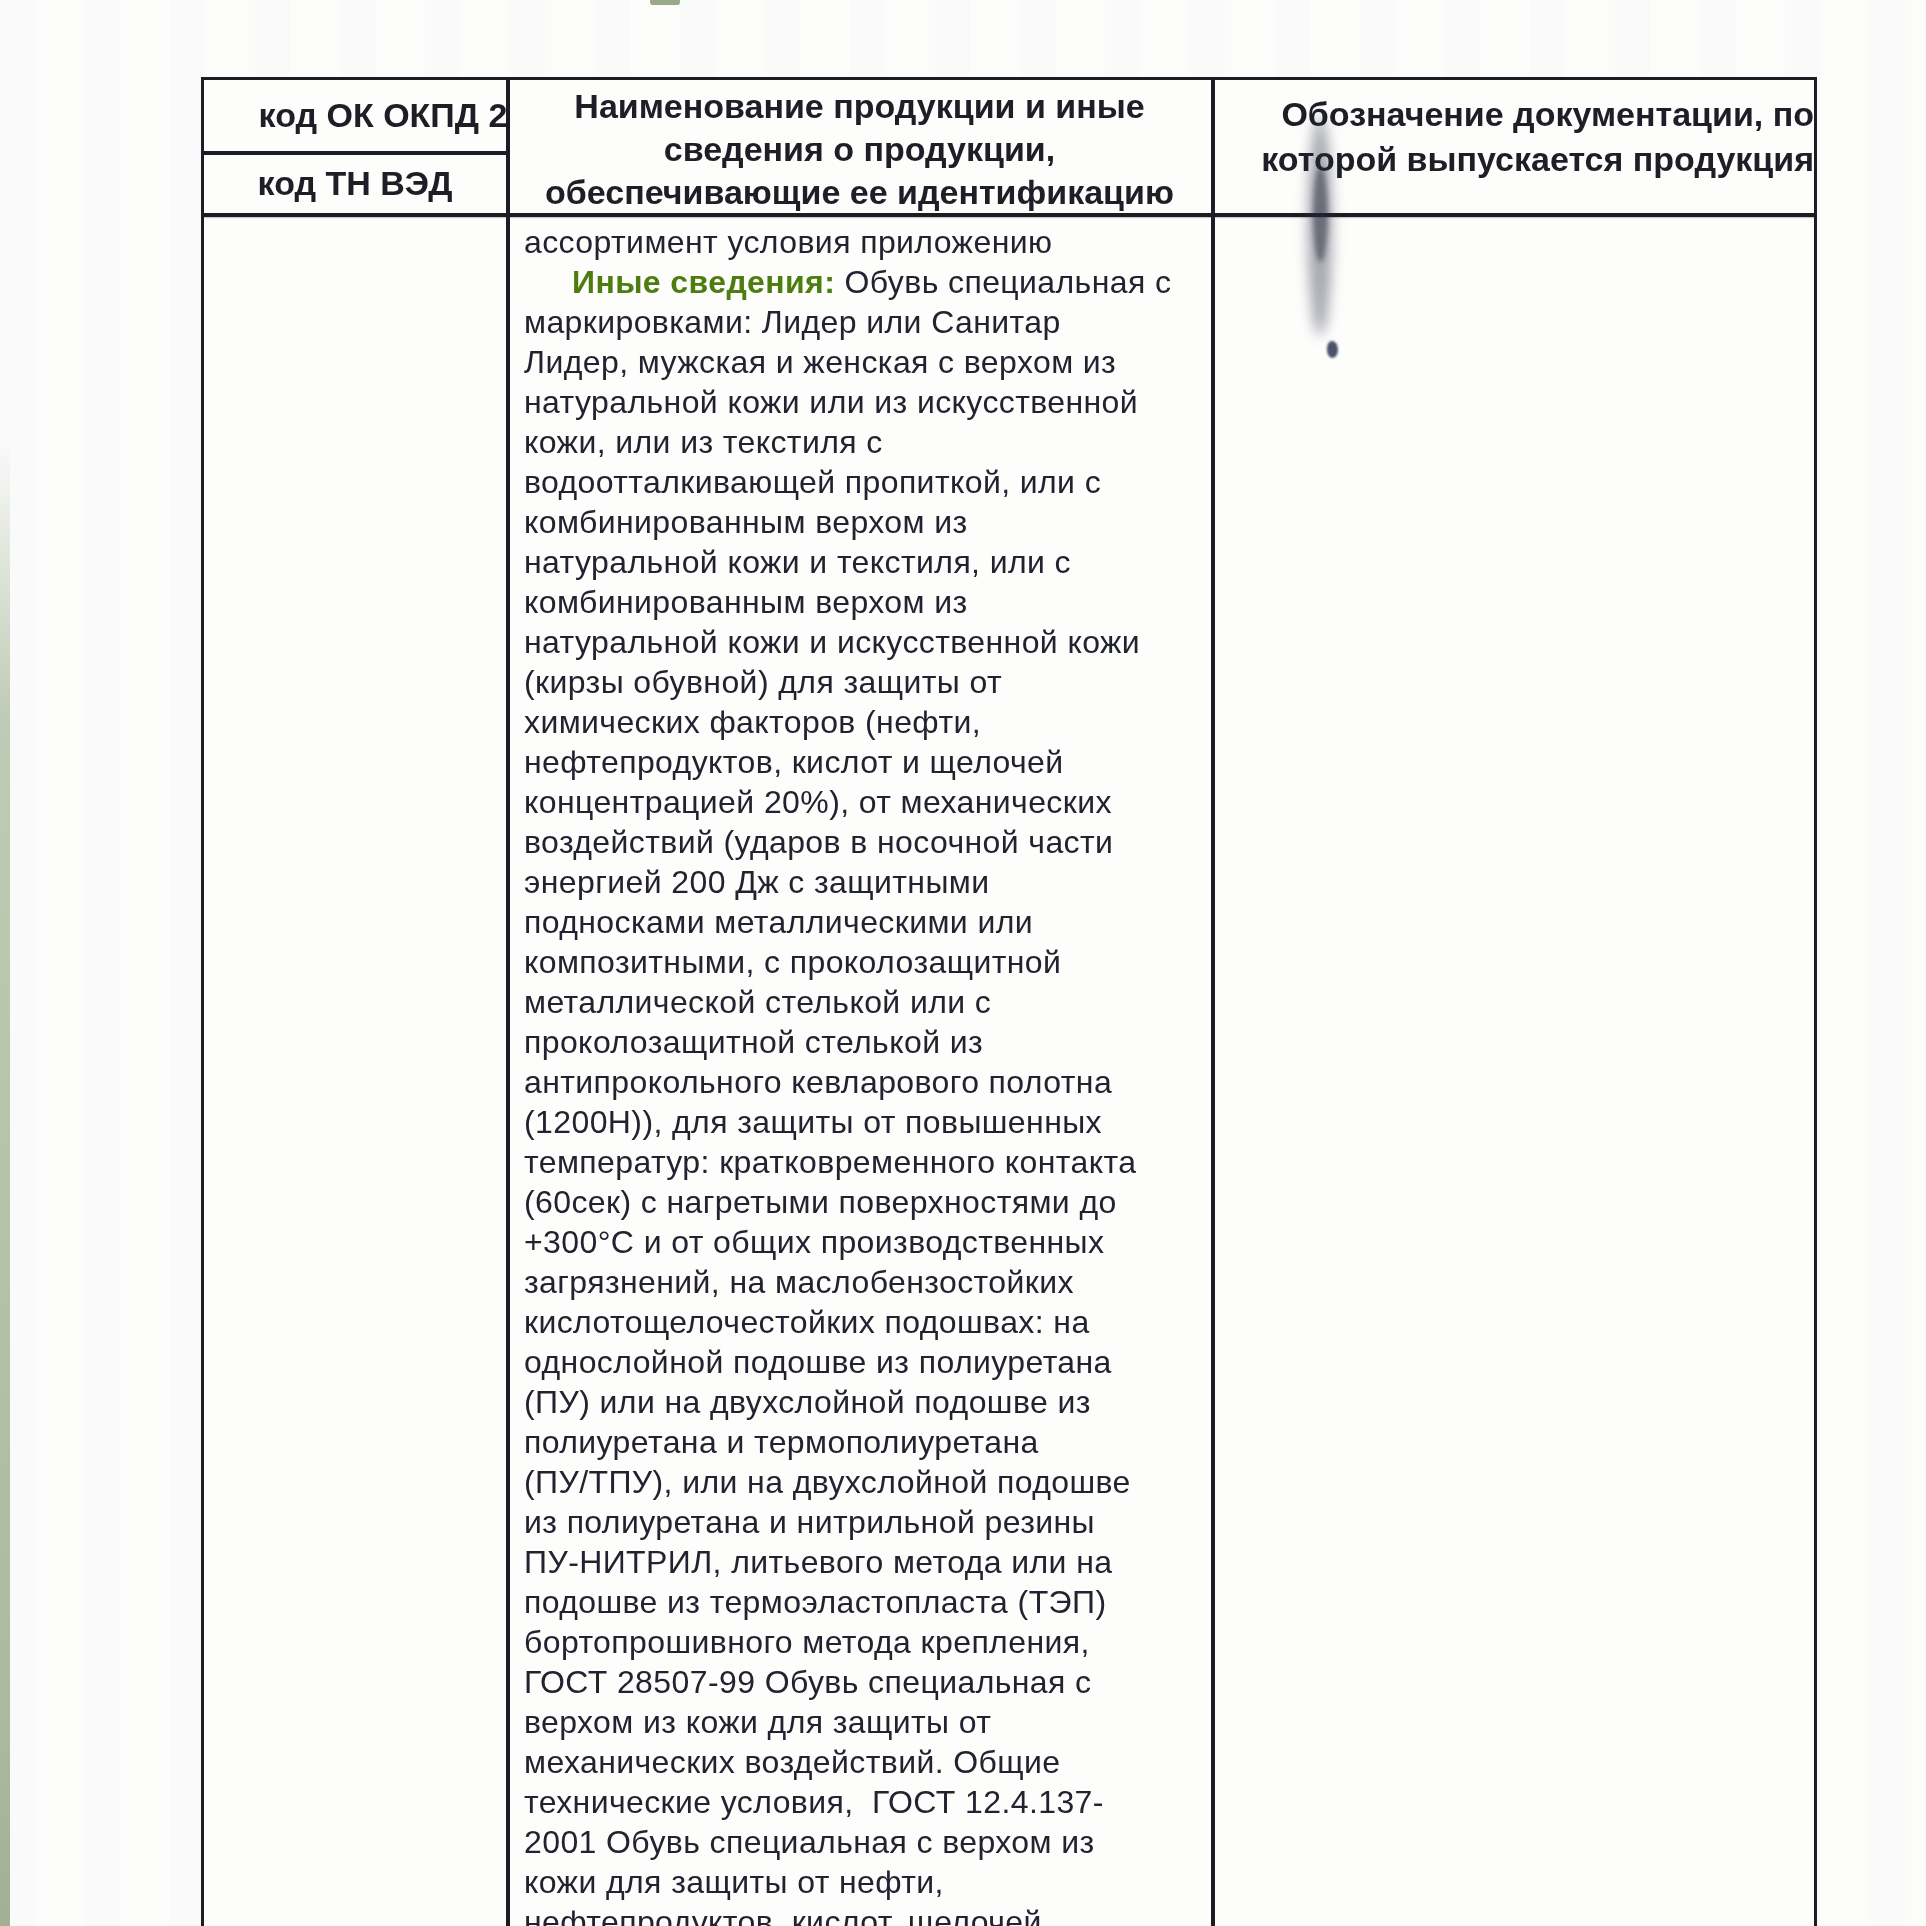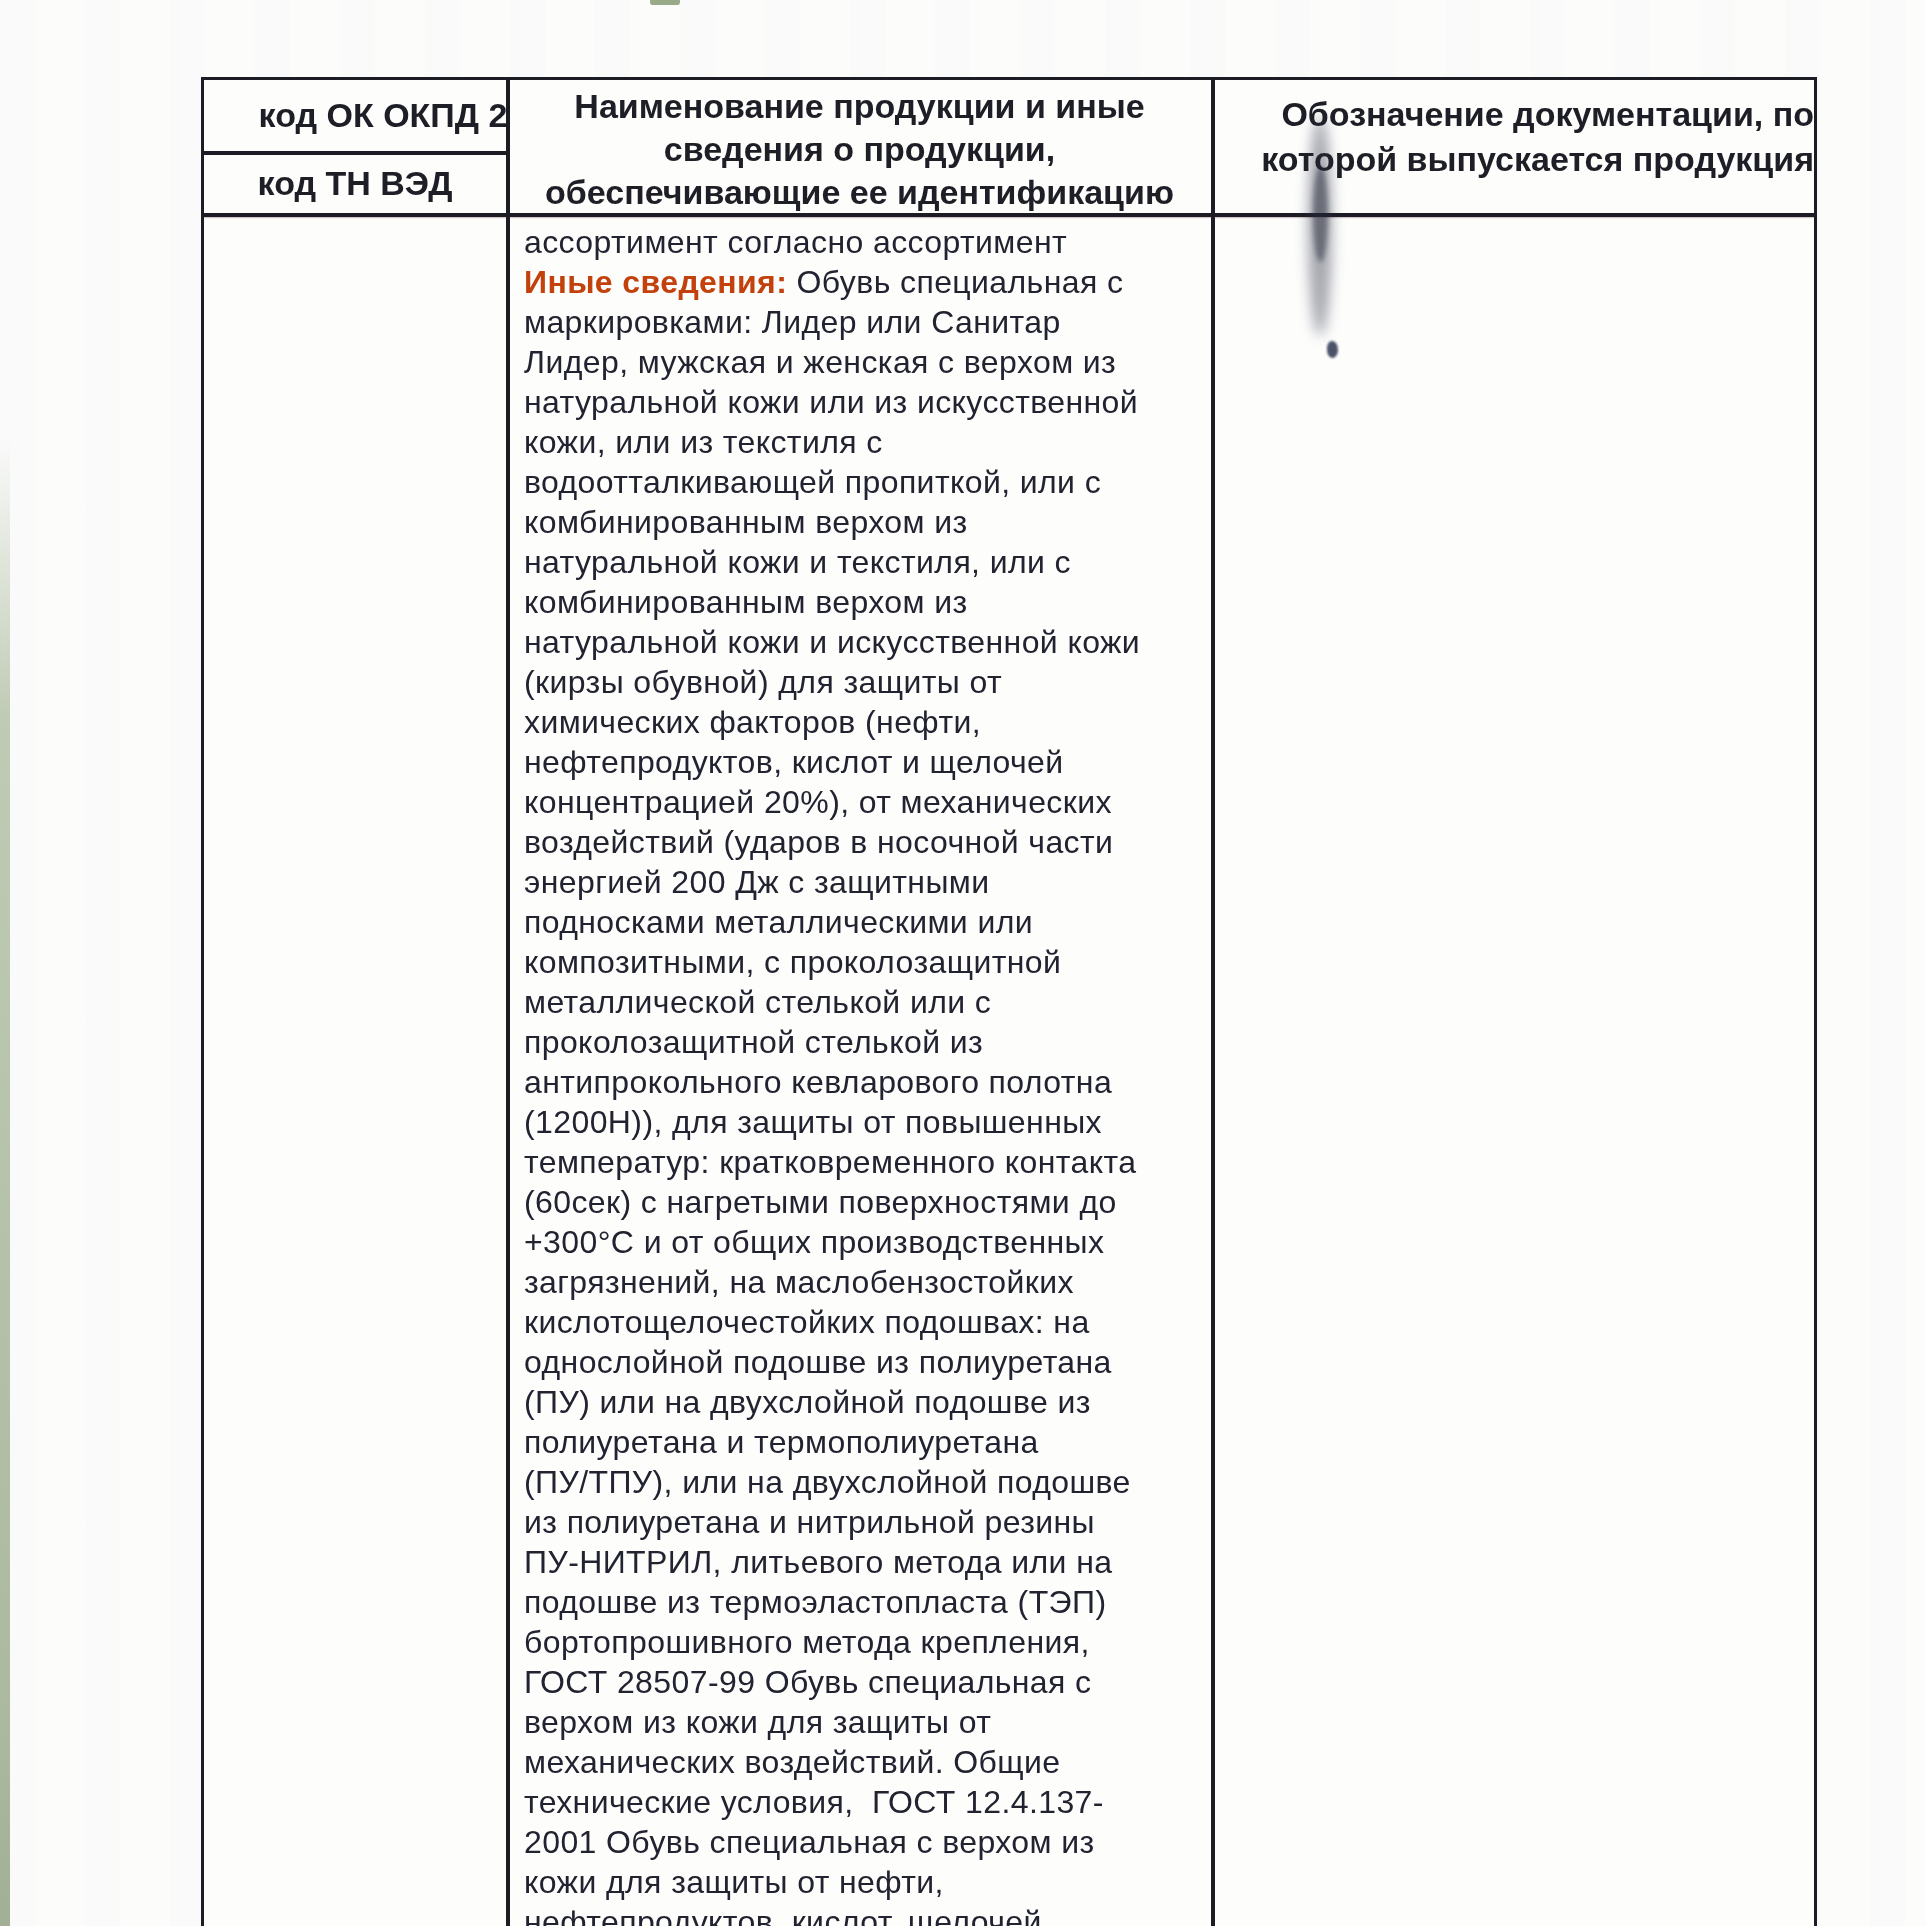--- a/index.html
+++ b/index.html
@@ -33,21 +33,21 @@
   .hdr{font-weight:bold;text-align:center;white-space:pre;color:#1d1e26;}
   .c1top{left:0;top:0;width:358px;height:71px;font-size:34px;line-height:71px;}
   .c1bot{left:0;top:74px;width:302px;height:59px;font-size:34px;line-height:59px;}
   .c2hdr{left:305px;top:2.3px;width:701px;height:131px;font-size:34px;line-height:43px;padding-top:3.1px;text-align:center;}
   .c3hdr{left:1010px;top:11.6px;width:600px;height:122px;font-size:34px;line-height:45px;text-align:right;}
   .bodytext{
     position:absolute;left:320px;top:142px;width:693px;
     font-size:32px;line-height:40px;white-space:pre;
     letter-spacing:0.4px;color:#222330;
   }
-  .bodytext b{font-weight:bold;color:#c2410c;}
+  .bodytext b{font-weight:bold;color:#4d7c0f;margin-left:48px;}
   
   .smudge{
     position:absolute;left:1308px;top:116px;width:24px;height:220px;
     background:rgba(42,48,66,0.42);border-radius:50%;filter:blur(6.2px);
   }
   .smudge-core{
     position:absolute;left:1313px;top:166px;width:14.6px;height:96px;
     background:rgba(30,34,52,0.45);border-radius:50%;filter:blur(2.7px);
   }
   .ink-dot{
@@ -77,21 +77,21 @@
     <div class="hline h-c1"></div>
 
     <div class="cell hdr c1top">код ОК ОКПД 2</div>
     <div class="cell hdr c1bot">код ТН ВЭД</div>
     <div class="cell hdr c2hdr">Наименование продукции и иные
 сведения о продукции,
 обеспечивающие ее идентификацию</div>
     <div class="cell hdr c3hdr">Обозначение документации, по
 которой выпускается продукция</div>
 
-    <div class="bodytext"><span>ассортимент согласно ассортимент
+    <div class="bodytext"><span>ассортимент условия приложению
 </span><b>Иные сведения:</b><span> Обувь специальная с
 маркировками: Лидер или Санитар
 Лидер, мужская и женская с верхом из
 натуральной кожи или из искусственной
 кожи, или из текстиля с
 водоотталкивающей пропиткой, или с
 комбинированным верхом из
 натуральной кожи и текстиля, или с
 комбинированным верхом из
 натуральной кожи и искусственной кожи

